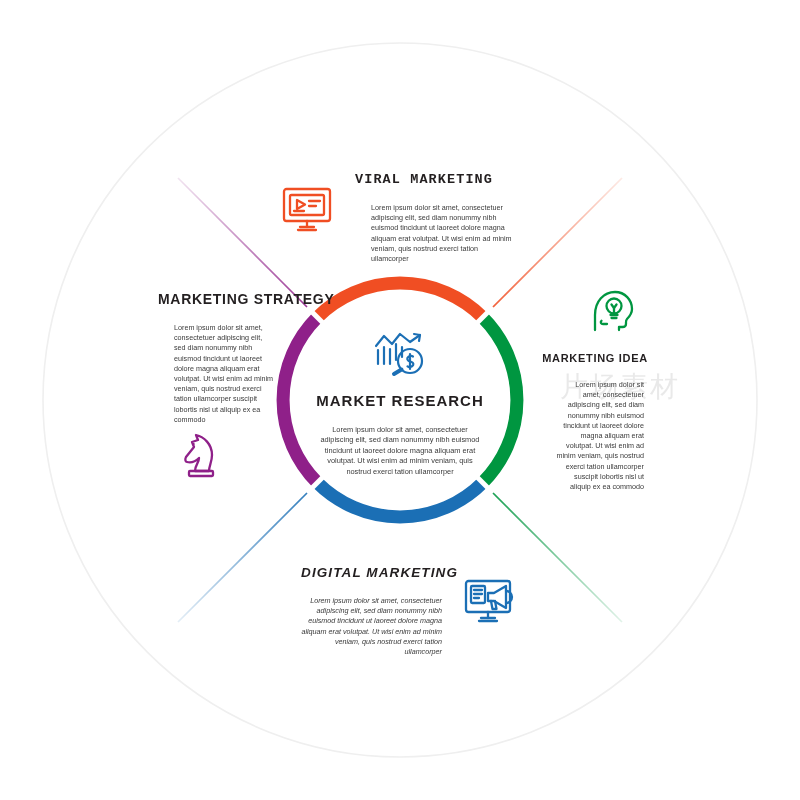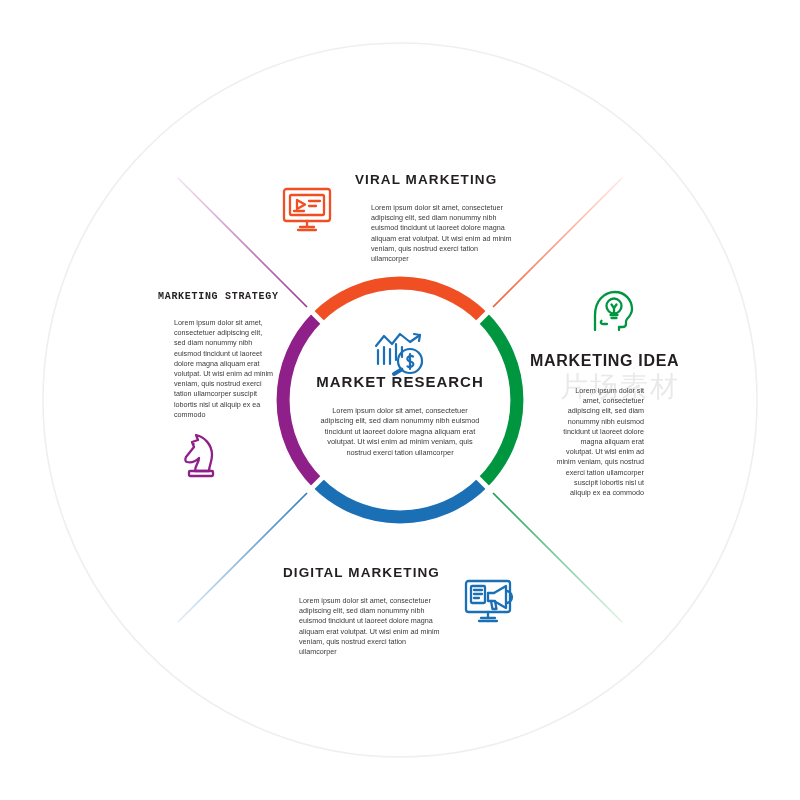--- a/index.html
+++ b/index.html
@@ -46,21 +46,21 @@
   }
   .block-body {
     font-family: "Liberation Sans", sans-serif;
     color: #3a3a3a;
     margin: 16px;
   }
 
   
   #center-block {
     left: 300px;
-    top: 373px;
+    top: 392px;
     width: 200px;
     text-align: center;
   }
   #center-block .block-title {
     font-size: 15px;
     letter-spacing: 1px;
   }
   #center-block .block-body {
     font-size: 7.4px;
     line-height: 10.4px;
@@ -69,67 +69,69 @@
   
   #viral-block {
     left: 355px;
     top: 172px;
     width: 175px;
     text-align: left;
   }
   #viral-block .block-title {
     font-size: 13.5px;
     letter-spacing: 1.1px;
+    font-family: Liberation Mono, monospace;
   }
   #viral-block .block-body {
     font-size: 7.2px;
     line-height: 10.2px;
   }
 
   
   #strategy-block {
     left: 158px;
     top: 291px;
     width: 132px;
     text-align: left;
   }
   #strategy-block .block-title {
-    font-size: 10px;
+    font-size: 14px;
     letter-spacing: 0.7px;
-    font-family: Liberation Mono, monospace;
   }
   #strategy-block .block-body {
     font-size: 7.2px;
     line-height: 10.2px;
     width: 100px;
   }
 
   
   #idea-block {
     left: 530px;
     top: 352px;
     width: 130px;
     text-align: right;
   }
   #idea-block .block-title {
-    font-size: 16px;
+    font-size: 11px;
     letter-spacing: 0.7px;
+    text-align: center;
   }
   #idea-block .block-body {
     font-size: 7.2px;
     line-height: 10.2px;
     margin-left: 26px;
   }
 
   
   #digital-block {
     left: 283px;
     top: 565px;
     width: 175px;
-    text-align: left;
+    text-align: right;
+    font-style: italic;
   }
   #digital-block .block-title {
     font-size: 13.5px;
     letter-spacing: 1.1px;
   }
   #digital-block .block-body {
     font-size: 7.2px;
     line-height: 10.2px;
   }
 

